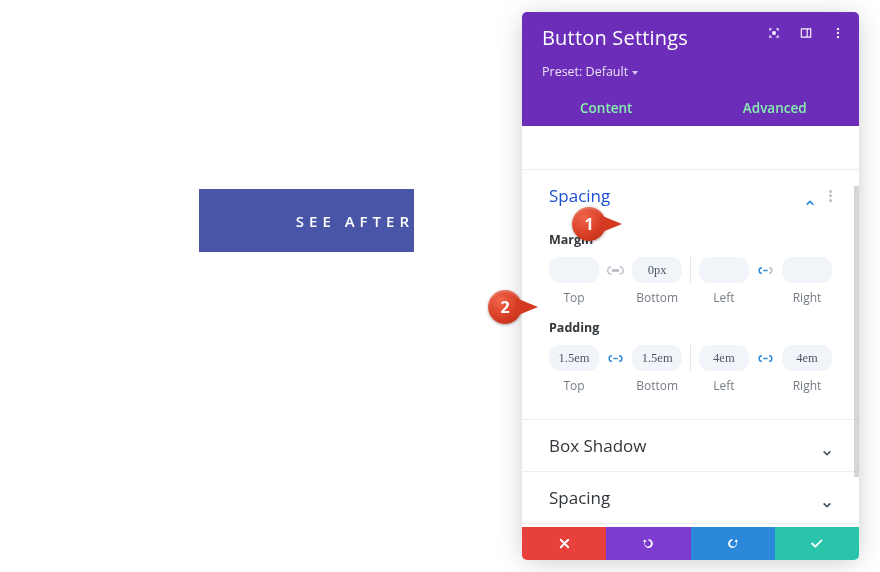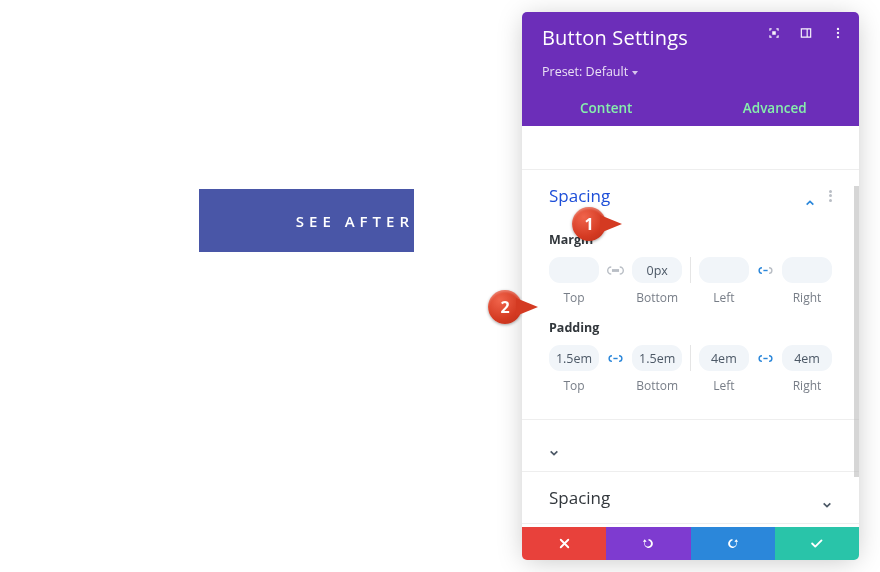--- a/index.html
+++ b/index.html
@@ -48,21 +48,21 @@
   .chev.open svg{stroke:#2B87DA}
   .dots3{width:3px;height:12px;display:flex;flex-direction:column;justify-content:space-between}
   .dots3 span{width:3px;height:3px;border-radius:50%;background:#B9BEC5}
 
   .group-label{font-size:12.5px;font-weight:700;color:#32373c;margin:4px 0 9px}
   .spacing-row{display:flex;align-items:flex-start;gap:7px;margin-bottom:13px}
   .divider-v{width:1px;height:26px;background:#E5E5E5;margin:0 1px}
   .input-col{display:flex;flex-direction:column;align-items:center;width:50px}
   .sp-input{
     width:50px;height:26px;border:none;background:#F1F5F9;border-radius:11px;
-    text-align:center;font-size:12.5px;color:#4C5866;font-weight:400;
+    text-align:center;font-size:12.5px;color:#4C5866;font-weight:400;font-family:Liberation Serif, serif;
   }
   .sp-label{font-size:12px;color:#777D87;margin-top:6px}
   .link-icon{width:28px;height:26px;display:flex;align-items:center;justify-content:center}
   .link-icon svg{width:17px;height:17px;fill:none}
 
   .spacing-content{padding:6px 0 12px}
 
   
   .panel-footer{display:flex;height:33px}
   .fbtn{flex:1;display:flex;align-items:center;justify-content:center;cursor:pointer}
@@ -209,20 +209,21 @@
           <div class="input-col">
               <input class="sp-input" value="4em" style="">
               <span class="sp-label">Right</span>
             </div>
         </div>
       </div>
     </div>
 
     <div class="section">
       <div class="section-head">
+        <span class="section-title">Box Shadow</span>
         <span class="chev"><svg viewBox="0 0 12 12">
               <polyline points="2,4 6,8 10,4"></polyline>
             </svg></span>
       </div>
     </div>
     <div class="section">
       <div class="section-head">
         <span class="section-title">Spacing</span>
         <span class="chev"><svg viewBox="0 0 12 12">
               <polyline points="2,4 6,8 10,4"></polyline>

